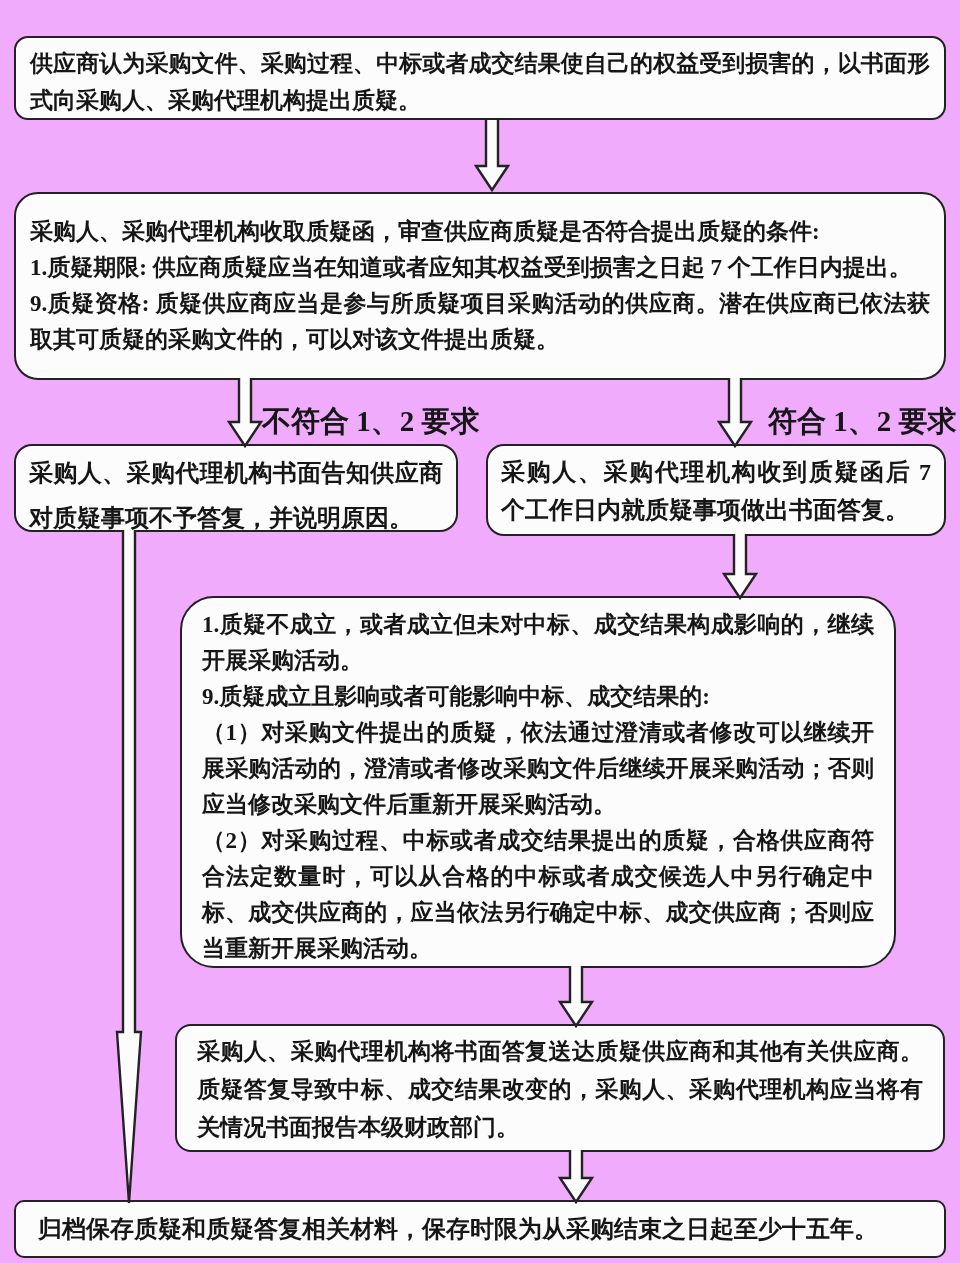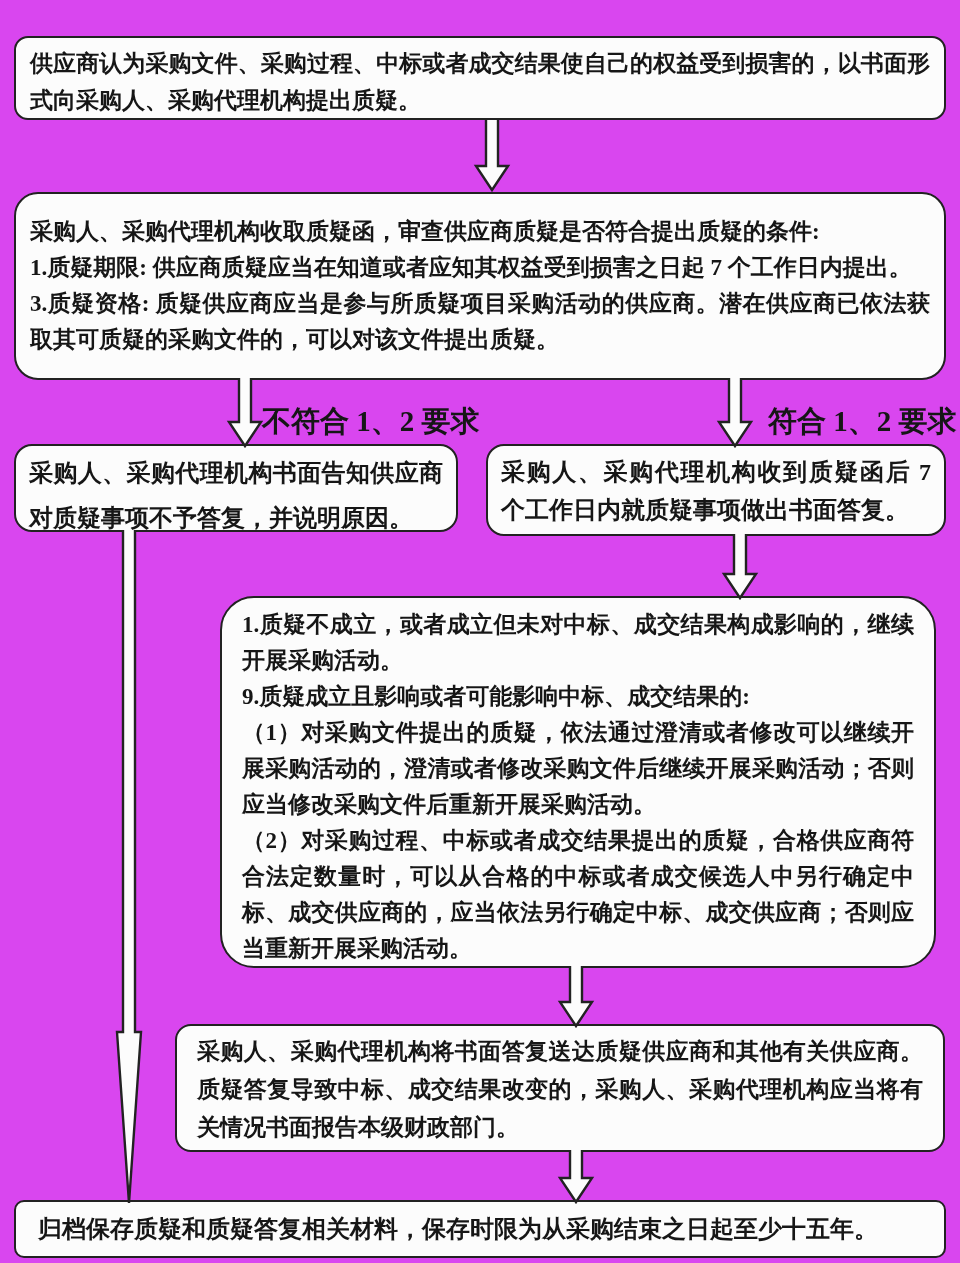--- a/index.html
+++ b/index.html
@@ -1,40 +1,40 @@
 <!DOCTYPE html>
 <html><head>
 <meta charset="utf-8">
 <style>
   html,body{margin:0;padding:0;background:#ffffff;}
   .canvas{
     position:relative;
     width:960px;height:1263px;
-    background:#d946ef;
+    background:#f0abfc;
     font-family:"Liberation Serif","DejaVu Serif",serif;
     color:#161616;
     overflow:hidden;
   }
   .node{
     position:absolute;
     box-sizing:border-box;
     border:2.5px solid #222222;
     background:#fcfcfc;
     font-size:23px;
     line-height:36px;
     font-weight:600;
     padding:6px 14px;
     text-align:justify;
   }
   .node p{margin:0;}
   #n-start{left:14px;top:36px;width:932px;height:84px;border-radius:14px;line-height:37px;padding-top:7px;}
   #n-review{left:14px;top:192px;width:932px;height:188px;border-radius:24px;line-height:36px;padding-top:20px;}
   #n-noreply{left:14px;top:444px;width:444px;height:88px;border-radius:18px;font-size:24px;line-height:45px;padding:5px 13px;}
   #n-reply7{left:486px;top:444px;width:460px;height:92px;border-radius:18px;font-size:24px;line-height:38px;padding:7px 13px;}
-  #n-handling{left:180px;top:596px;width:716px;height:372px;border-radius:34px;line-height:36px;padding:9px 20px;margin-left:40px;}
+  #n-handling{left:180px;top:596px;width:716px;height:372px;border-radius:34px;line-height:36px;padding:9px 20px;}
   #n-deliver{left:175px;top:1024px;width:770px;height:128px;border-radius:16px;line-height:38px;padding:7px 20px;}
   #n-archive{left:14px;top:1200px;width:932px;height:58px;border-radius:10px;font-size:24px;display:flex;align-items:center;padding:0 22px;}
   .branch-label{
     position:absolute;
     font-size:29px;
     font-weight:600;
     white-space:nowrap;
   }
   #lbl-fail{left:262px;top:402px;}
   #lbl-pass{left:768px;top:402px;}
@@ -46,21 +46,21 @@
 
 <div class="canvas">
 
   <div class="node" id="n-start">
     <p>供应商认为采购文件、采购过程、中标或者成交结果使自己的权益受到损害的，以书面形式向采购人、采购代理机构提出质疑。</p>
   </div>
 
   <div class="node" id="n-review">
     <p>采购人、采购代理机构收取质疑函，审查供应商质疑是否符合提出质疑的条件:</p>
     <p>1.质疑期限: 供应商质疑应当在知道或者应知其权益受到损害之日起 7 个工作日内提出。</p>
-    <p>3.质疑资格: 质疑供应商应当是参与所质疑项目采购活动的供应商。潜在供应商已依法获取其可质疑的采购文件的，可以对该文件提出质疑。</p>
+    <p>9.质疑资格: 质疑供应商应当是参与所质疑项目采购活动的供应商。潜在供应商已依法获取其可质疑的采购文件的，可以对该文件提出质疑。</p>
   </div>
 
   <div class="branch-label" id="lbl-fail">不符合 1、2 要求</div>
   <div class="branch-label" id="lbl-pass">符合 1、2 要求</div>
 
   <div class="node" id="n-noreply">
     <p>采购人、采购代理机构书面告知供应商对质疑事项不予答复，并说明原因。</p>
   </div>
 
   <div class="node" id="n-reply7">

